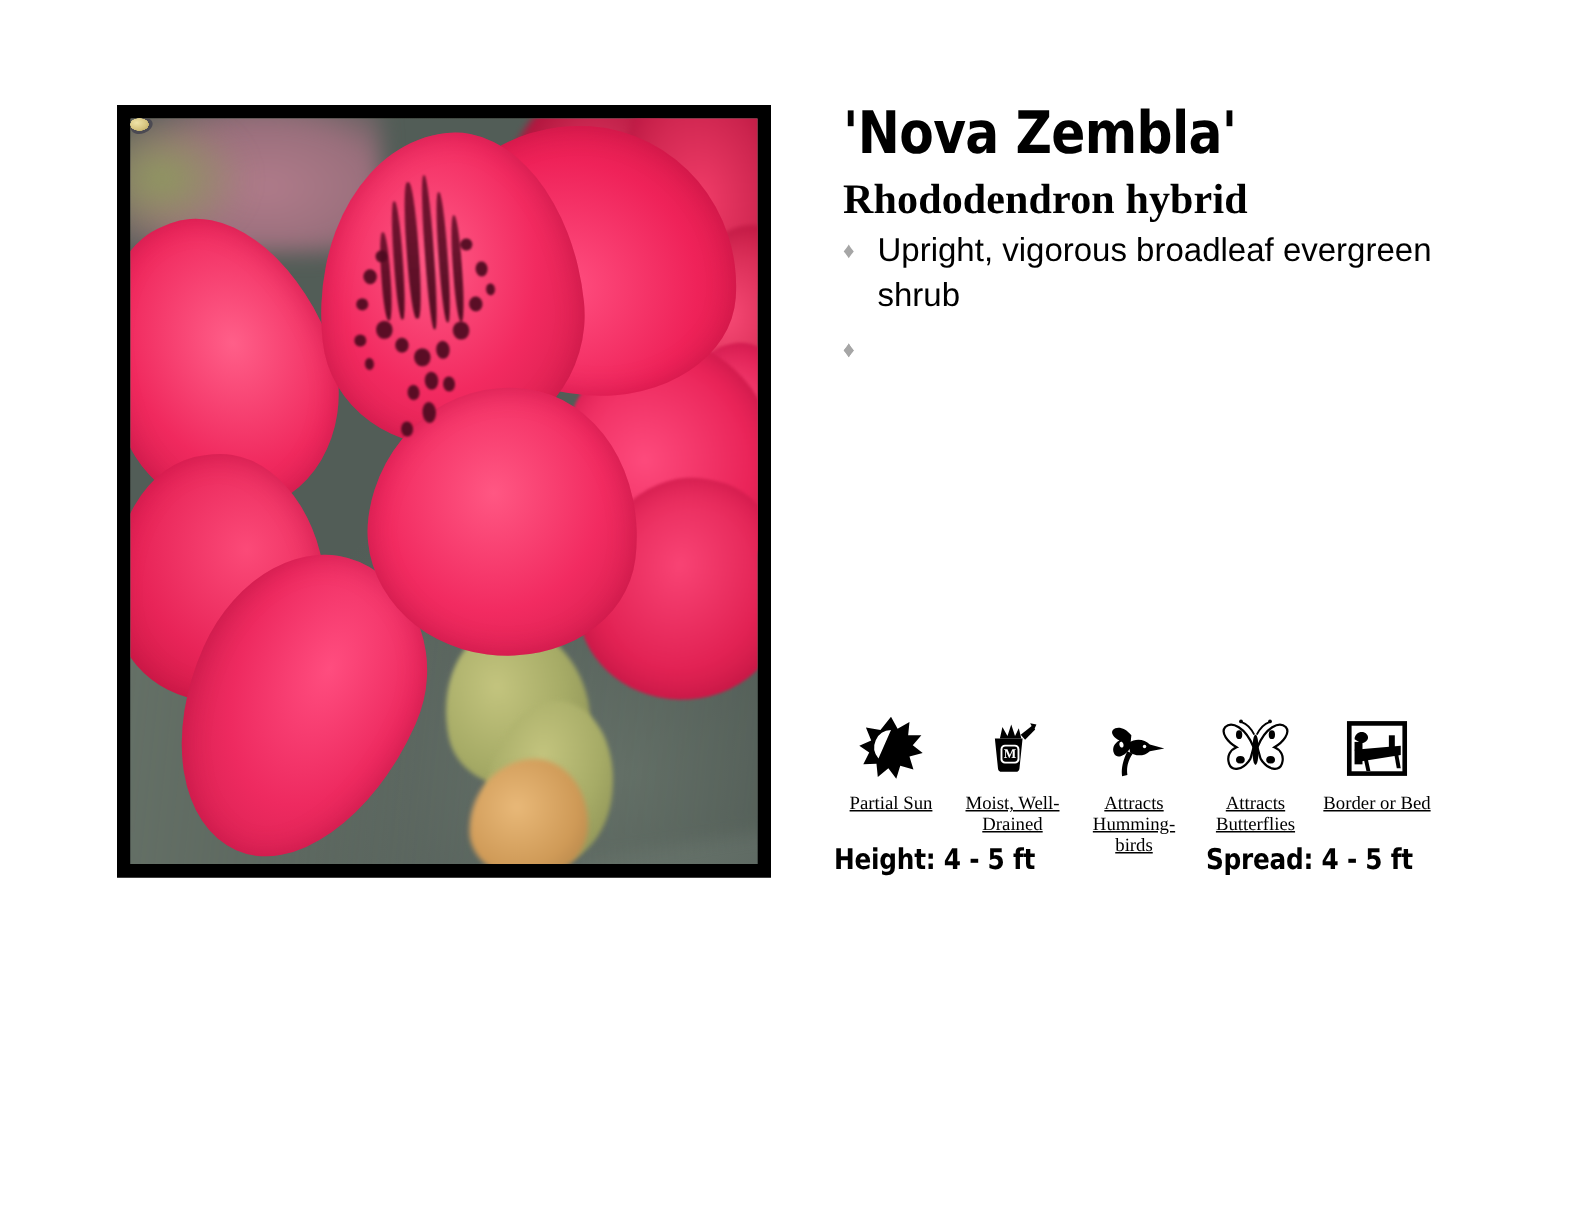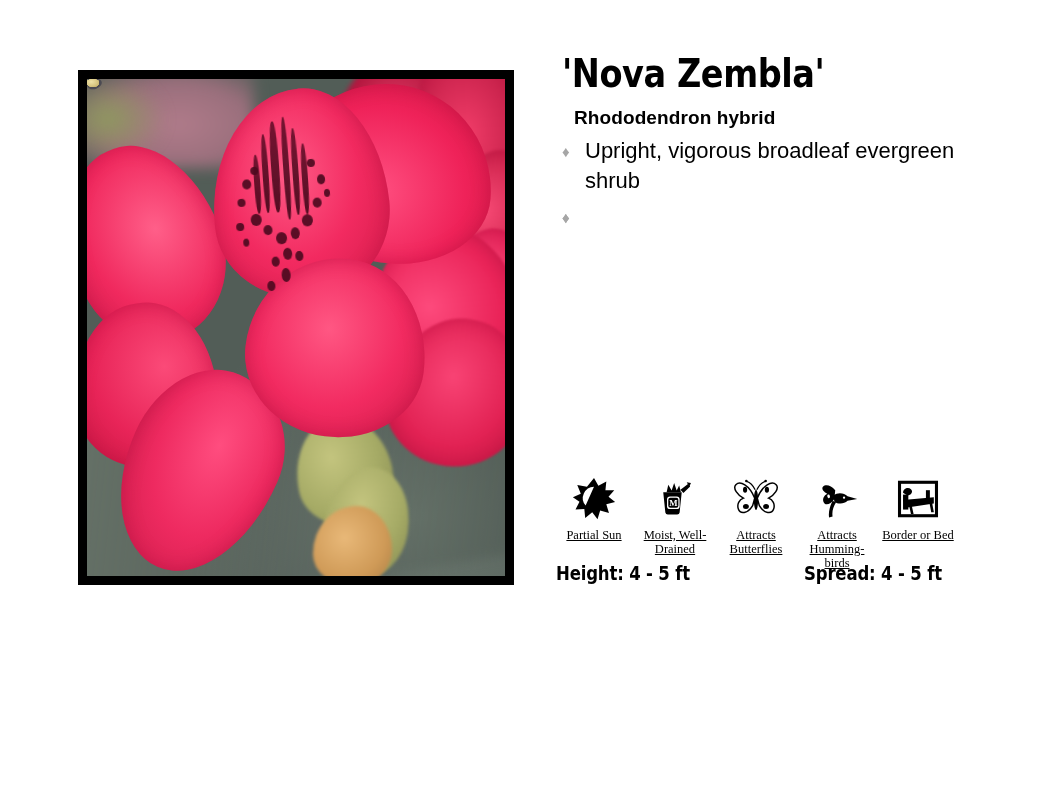--- a/index.html
+++ b/index.html
@@ -225,40 +225,40 @@
     width: 19%; height: 16%;
     background: radial-gradient(ellipse at 40% 40%, #e8b878 0%, #cf9a57 60%, #a87b43 100%);
     border-radius: 55% 45% 50% 50% / 60% 55% 45% 40%;
     filter: blur(1.6px);
   }
 
   
   .info {
     position: absolute;
     left: 562px;
-    top: 52px;
+    top: 68px;
     width: 470px;
   }
   .title {
     font-family: "DejaVu Sans", sans-serif;
     font-weight: bold;
     font-size: 39px;
     line-height: 44px;
     letter-spacing: -0.5px;
     transform: scaleX(.86);
     transform-origin: left center;
     margin: 0;
     white-space: nowrap;
   }
   .subtitle {
-    font-family: Liberation Sans, sans-serif;
+    font-family: Liberation Serif, serif;
     font-weight: bold;
-    font-size: 19px;
+    font-size: 28px;
     line-height: 28px;
-    margin: 8px 0 4px 12px;
+    margin: 8px 0 4px 0;
     letter-spacing: .1px;
   }
   ul.bullets {
     list-style: none;
     margin: 4px 0 0 0;
     padding: 0;
   }
   ul.bullets li {
     position: relative;
     padding-left: 23px;
@@ -451,20 +451,33 @@
         <rect x="31" y="44" width="30" height="30" rx="7" fill="#fff"></rect>
         <rect x="34" y="47" width="24" height="24" rx="5" fill="#000"></rect>
         <text x="46" y="65.5" font-family="Liberation Serif, serif" font-size="21" font-weight="bold" fill="#fff" text-anchor="middle">M</text>
       </svg>
     </div>
     <div class="icon-caption">Moist, Well-Drained</div>
   </div>
 
   <div class="icon-cell">
     <div class="icon-art">
+      <svg width="44" height="44" viewBox="0 0 100 100" aria-hidden="true">
+        <path fill="#000" d="M46 30 C36 18 24 16 18 22 C14 27 20 34 28 38 C20 42 16 50 20 58 C24 66 36 62 44 50 Z"></path>
+        <path fill="#000" d="M42 42 C52 34 66 36 74 44 L96 50 L74 54 C66 62 52 62 44 56 Z"></path>
+        <path fill="#000" d="M40 54 C34 66 30 80 32 92 L40 90 C38 78 42 66 48 58 Z"></path>
+        <path fill="#fff" d="M32 40 C28 38 26 44 30 48 C34 50 36 44 32 40 Z"></path>
+        <circle cx="66" cy="47" r="2.6" fill="#fff"></circle>
+      </svg>
+    </div>
+    <div class="icon-caption">Attracts Humming-birds</div>
+  </div>
+
+  <div class="icon-cell">
+    <div class="icon-art">
       <svg width="52" height="42" viewBox="0 0 120 100" aria-hidden="true">
         <g fill="#fff" stroke="#000" stroke-width="3.5">
           <path d="M57 48 C44 16 22 6 12 16 C4 25 16 40 30 48 C20 52 14 62 18 74 C22 86 40 86 52 66 Z"></path>
           <path d="M63 48 C76 16 98 6 108 16 C116 25 104 40 90 48 C100 52 106 62 102 74 C98 86 80 86 68 66 Z"></path>
         </g>
         <ellipse cx="60" cy="52" rx="5" ry="24" fill="#000"></ellipse>
         <path d="M58 28 C52 16 44 10 38 8" stroke="#000" stroke-width="3" fill="none"></path>
         <path d="M62 28 C68 16 76 10 82 8" stroke="#000" stroke-width="3" fill="none"></path>
         <circle cx="37" cy="7" r="3" fill="#000"></circle>
         <circle cx="83" cy="7" r="3" fill="#000"></circle>
@@ -475,33 +488,20 @@
           <ellipse cx="86" cy="28" rx="5" ry="7"></ellipse>
         </g>
       </svg>
     </div>
     <div class="icon-caption">Attracts Butterflies</div>
   </div>
 
   <div class="icon-cell">
     <div class="icon-art">
       <svg width="44" height="44" viewBox="0 0 100 100" aria-hidden="true">
-        <path fill="#000" d="M46 30 C36 18 24 16 18 22 C14 27 20 34 28 38 C20 42 16 50 20 58 C24 66 36 62 44 50 Z"></path>
-        <path fill="#000" d="M42 42 C52 34 66 36 74 44 L96 50 L74 54 C66 62 52 62 44 56 Z"></path>
-        <path fill="#000" d="M40 54 C34 66 30 80 32 92 L40 90 C38 78 42 66 48 58 Z"></path>
-        <path fill="#fff" d="M32 40 C28 38 26 44 30 48 C34 50 36 44 32 40 Z"></path>
-        <circle cx="66" cy="47" r="2.6" fill="#fff"></circle>
-      </svg>
-    </div>
-    <div class="icon-caption">Attracts Humming-birds</div>
-  </div>
-
-  <div class="icon-cell">
-    <div class="icon-art">
-      <svg width="44" height="44" viewBox="0 0 100 100" aria-hidden="true">
         <rect x="8" y="12" width="84" height="76" fill="#fff" stroke="#000" stroke-width="7"></rect>
         <path fill="#000" d="M16 36 C16 26 28 22 34 28 C40 34 34 42 26 42 Z"></path>
         <rect x="16" y="40" width="12" height="34" fill="#000"></rect>
         <path fill="#000" d="M16 52 L86 46 L86 60 L22 70 Z"></path>
         <rect x="68" y="30" width="9" height="24" fill="#000"></rect>
         <path fill="#000" d="M30 66 L34 84 L40 84 L36 66 Z"></path>
         <path fill="#000" d="M76 58 L80 80 L86 80 L82 58 Z"></path>
       </svg>
     </div>
     <div class="icon-caption">Border or Bed</div>

